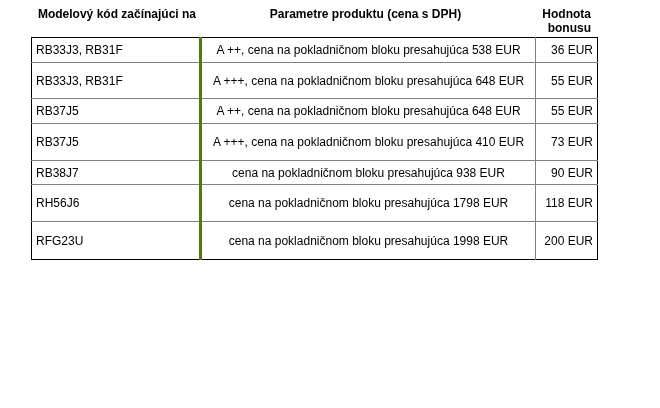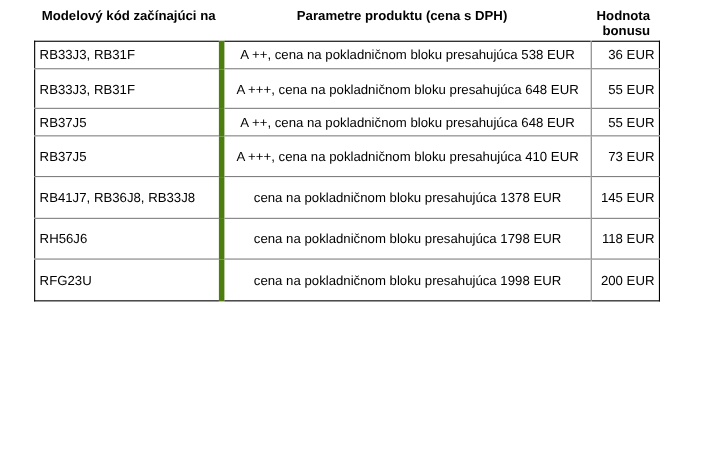--- a/index.html
+++ b/index.html
@@ -6,21 +6,21 @@
   body { width: 660px; height: 408px; position: relative; overflow: hidden;
          font-family: "Liberation Sans", sans-serif; color: #000; font-size: 12px; }
   .hdr { position: absolute; font-weight: bold; font-size: 12px; line-height: 14px; text-align: right; }
   .hdr-model { left: 36px; top: 7px; width: 160px; }
   .hdr-param { left: 199px; top: 7px; width: 333px; text-align: center; }
   .hdr-bonus { left: 532px; top: 7px; width: 59px; text-align: right; }
   table { position: absolute; left: 31px; top: 37px; border-collapse: collapse;
           border: 1.5px solid #000; }
   td { border-top: 1px solid #808080; padding: 0 4px; font-size: 12px; line-height: 14px;
        vertical-align: middle; }
-  td.c1 { width: 159px; border-right: 5px solid #4d7c0f; text-align: left; }
+  td.c1 { width: 159px; border-right: 3px solid #4d7c0f; text-align: left; }
   td.c2 { width: 325px; border-right: 1px solid #808080; text-align: center; }
   td.c3 { width: 53px; text-align: right; }
   tr:first-child td { border-top: none; }
 </style>
 </head>
 <body>
 
 <div class="hdr hdr-model">Modelový kód začínajúci na</div>
 <div class="hdr hdr-param">Parametre produktu (cena s DPH)</div>
 <div class="hdr hdr-bonus">Hodnota bonusu</div>
@@ -40,24 +40,24 @@
       <tr style="height: 24px;">
         <td class="c1" style="height: 24px;">RB37J5</td>
         <td class="c2" style="height: 24px;">A ++, cena na pokladničnom bloku presahujúca 648 EUR</td>
         <td class="c3" style="height: 24px;">55 EUR</td>
       </tr>
       <tr style="height: 36px;">
         <td class="c1" style="height: 36px;">RB37J5</td>
         <td class="c2" style="height: 36px;">A +++, cena na pokladničnom bloku presahujúca 410 EUR</td>
         <td class="c3" style="height: 36px;">73 EUR</td>
       </tr>
-      <tr style="height: 37px;">
-        <td class="c1" style="height: 37px;">RB41J7, RB36J8, RB33J8</td>
-        <td class="c2" style="height: 37px;">cena na pokladničnom bloku presahujúca 1378 EUR</td>
-        <td class="c3" style="height: 37px;">145 EUR</td>
+      <tr style="height: 23px;">
+        <td class="c1" style="height: 23px;">RB38J7</td>
+        <td class="c2" style="height: 23px;">cena na pokladničnom bloku presahujúca 938 EUR</td>
+        <td class="c3" style="height: 23px;">90 EUR</td>
       </tr>
       <tr style="height: 36px;">
         <td class="c1" style="height: 36px;">RH56J6</td>
         <td class="c2" style="height: 36px;">cena na pokladničnom bloku presahujúca 1798 EUR</td>
         <td class="c3" style="height: 36px;">118 EUR</td>
       </tr>
       <tr style="height: 37px;">
         <td class="c1" style="height: 37px;">RFG23U</td>
         <td class="c2" style="height: 37px;">cena na pokladničnom bloku presahujúca 1998 EUR</td>
         <td class="c3" style="height: 37px;">200 EUR</td>

